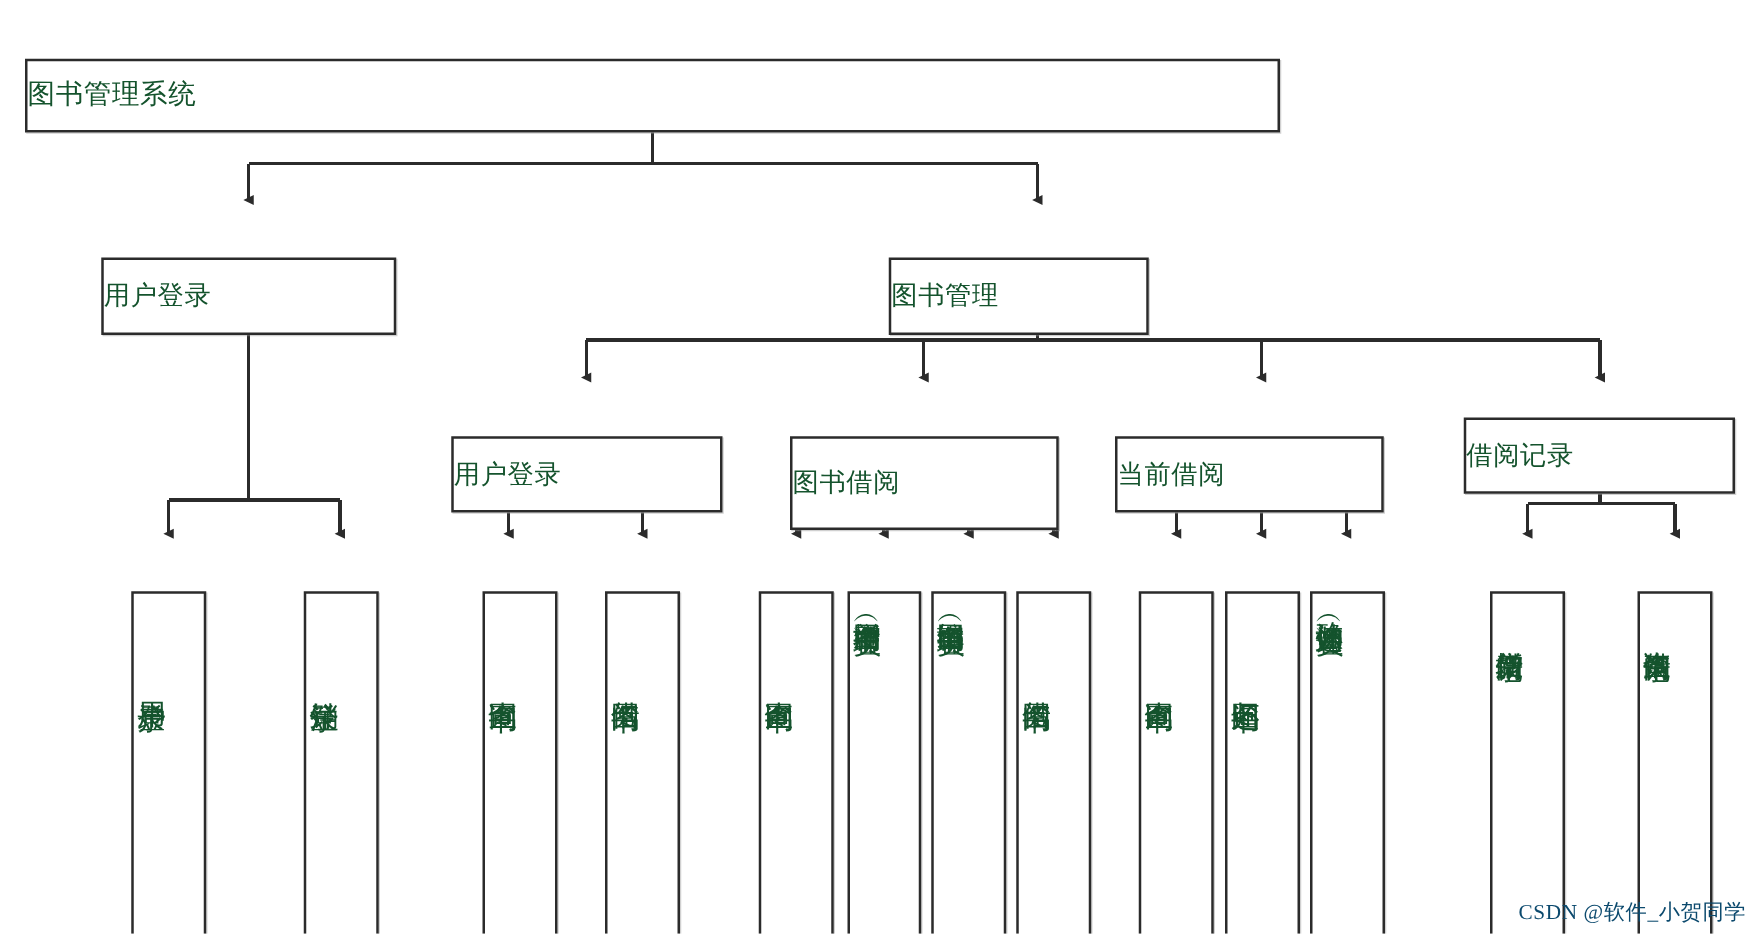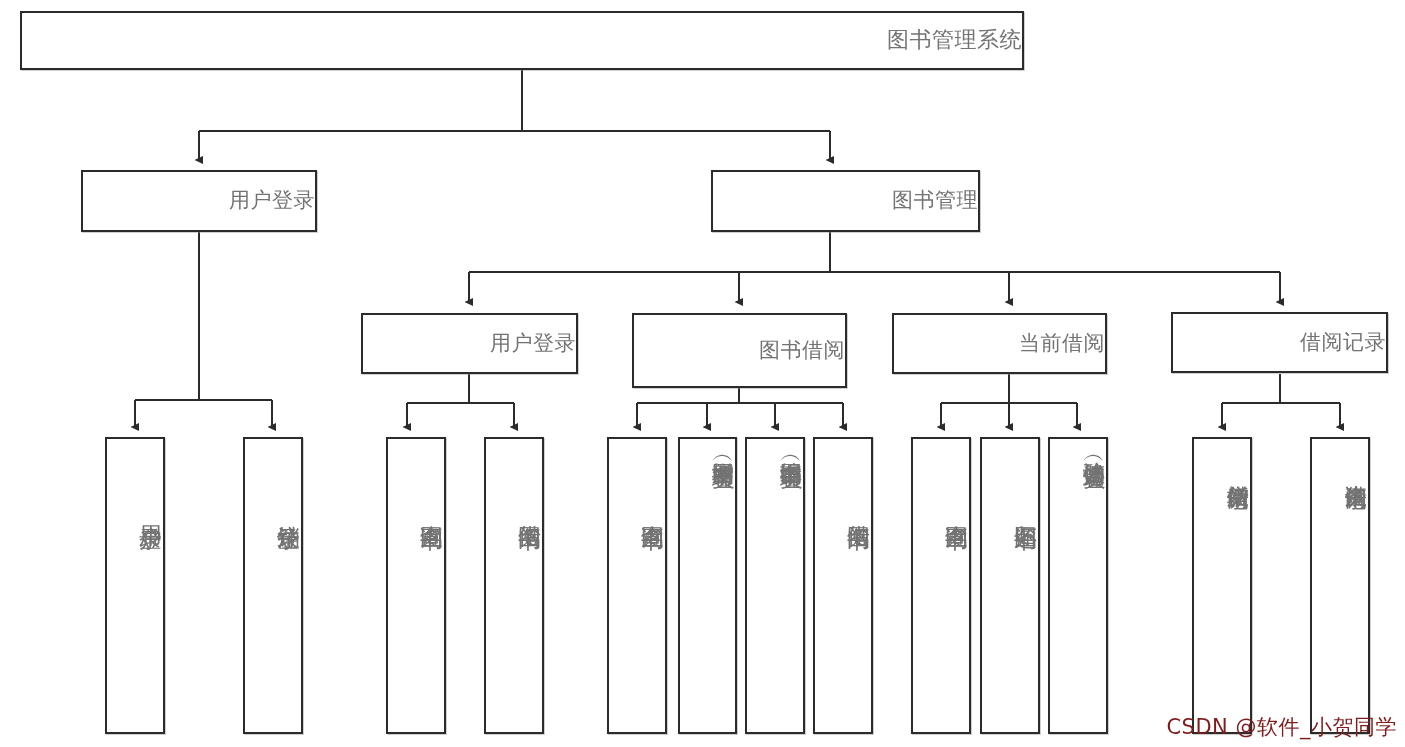--- a/index.html
+++ b/index.html
@@ -26,23 +26,24 @@
     height: 747px;
     pointer-events: none;
   }
   .node {
     position: absolute;
     box-sizing: border-box;
     border: 2px solid #2b2b2b;
     background: #ffffff;
     display: flex;
     align-items: center;
-    justify-content: flex-end;
-    color: #737373;
+    justify-content: flex-start;
+    color: #14532d;
     box-shadow: 1px 1px 0 rgba(150,150,150,0.45);
+    margin-top: 36px;
   }
   .node-label {
     display: block;
     text-align: center;
     letter-spacing: 0.5px;
   }
   
   .node.h .node-label {
     font-size: 21px;
     line-height: 1.1;
@@ -64,25 +65,26 @@
     letter-spacing: 1px;
     white-space: nowrap;
   }
   .node.v.tall .node-label {
     font-size: 22px;
   }
   #watermark {
     position: absolute;
     right: 8px;
     bottom: 6px;
-    font-size: 21px;
-    color: #7f1d1d;
+    font-size: 17px;
+    color: #0c4a6e;
     white-space: nowrap;
     letter-spacing: 0.5px;
     pointer-events: none;
+    font-family: Liberation Serif, serif;
   }
 </style>
 </head>
 <body>
 
 <div id="diagram-root">
 
   <svg id="edges-svg" viewBox="0 0 1405 747">
     <defs>
       <marker id="arrowhead" markerWidth="9" markerHeight="9" refX="4.5" refY="4.5" orient="auto" markerUnits="userSpaceOnUse">
@@ -133,34 +135,34 @@
     </g>
   </svg>
 
   <div class="node h root" style="left:20px; top:11px; width:1004px; height:59px;">
     <span class="node-label">图书管理系统</span>
   </div>
 
   <div class="node h" style="left:81px; top:170px; width:236px; height:62px;">
     <span class="node-label">用户登录</span>
   </div>
-  <div class="node h" style="left:711px; top:170px; width:269px; height:62px;">
+  <div class="node h" style="left:711px; top:170px; width:208px; height:62px;">
     <span class="node-label">图书管理</span>
   </div>
 
   <div class="node h" style="left:361px; top:313px; width:217px; height:61px;">
     <span class="node-label">用户登录</span>
   </div>
   <div class="node h" style="left:632px; top:313px; width:215px; height:75px;">
     <span class="node-label">图书借阅</span>
   </div>
   <div class="node h" style="left:892px; top:313px; width:215px; height:61px;">
     <span class="node-label">当前借阅</span>
   </div>
-  <div class="node h" style="left:1171px; top:312px; width:217px; height:61px;">
+  <div class="node h" style="left:1171px; top:298px; width:217px; height:61px;">
     <span class="node-label">借阅记录</span>
   </div>
 
   <div class="node v" style="left:105px; top:437px; width:60px; height:297px; padding-top:68px;">
     <span class="node-label">用户登录</span>
   </div>
   <div class="node v" style="left:243px; top:437px; width:60px; height:297px; padding-top:68px;">
     <span class="node-label">注销登录</span>
   </div>
 

